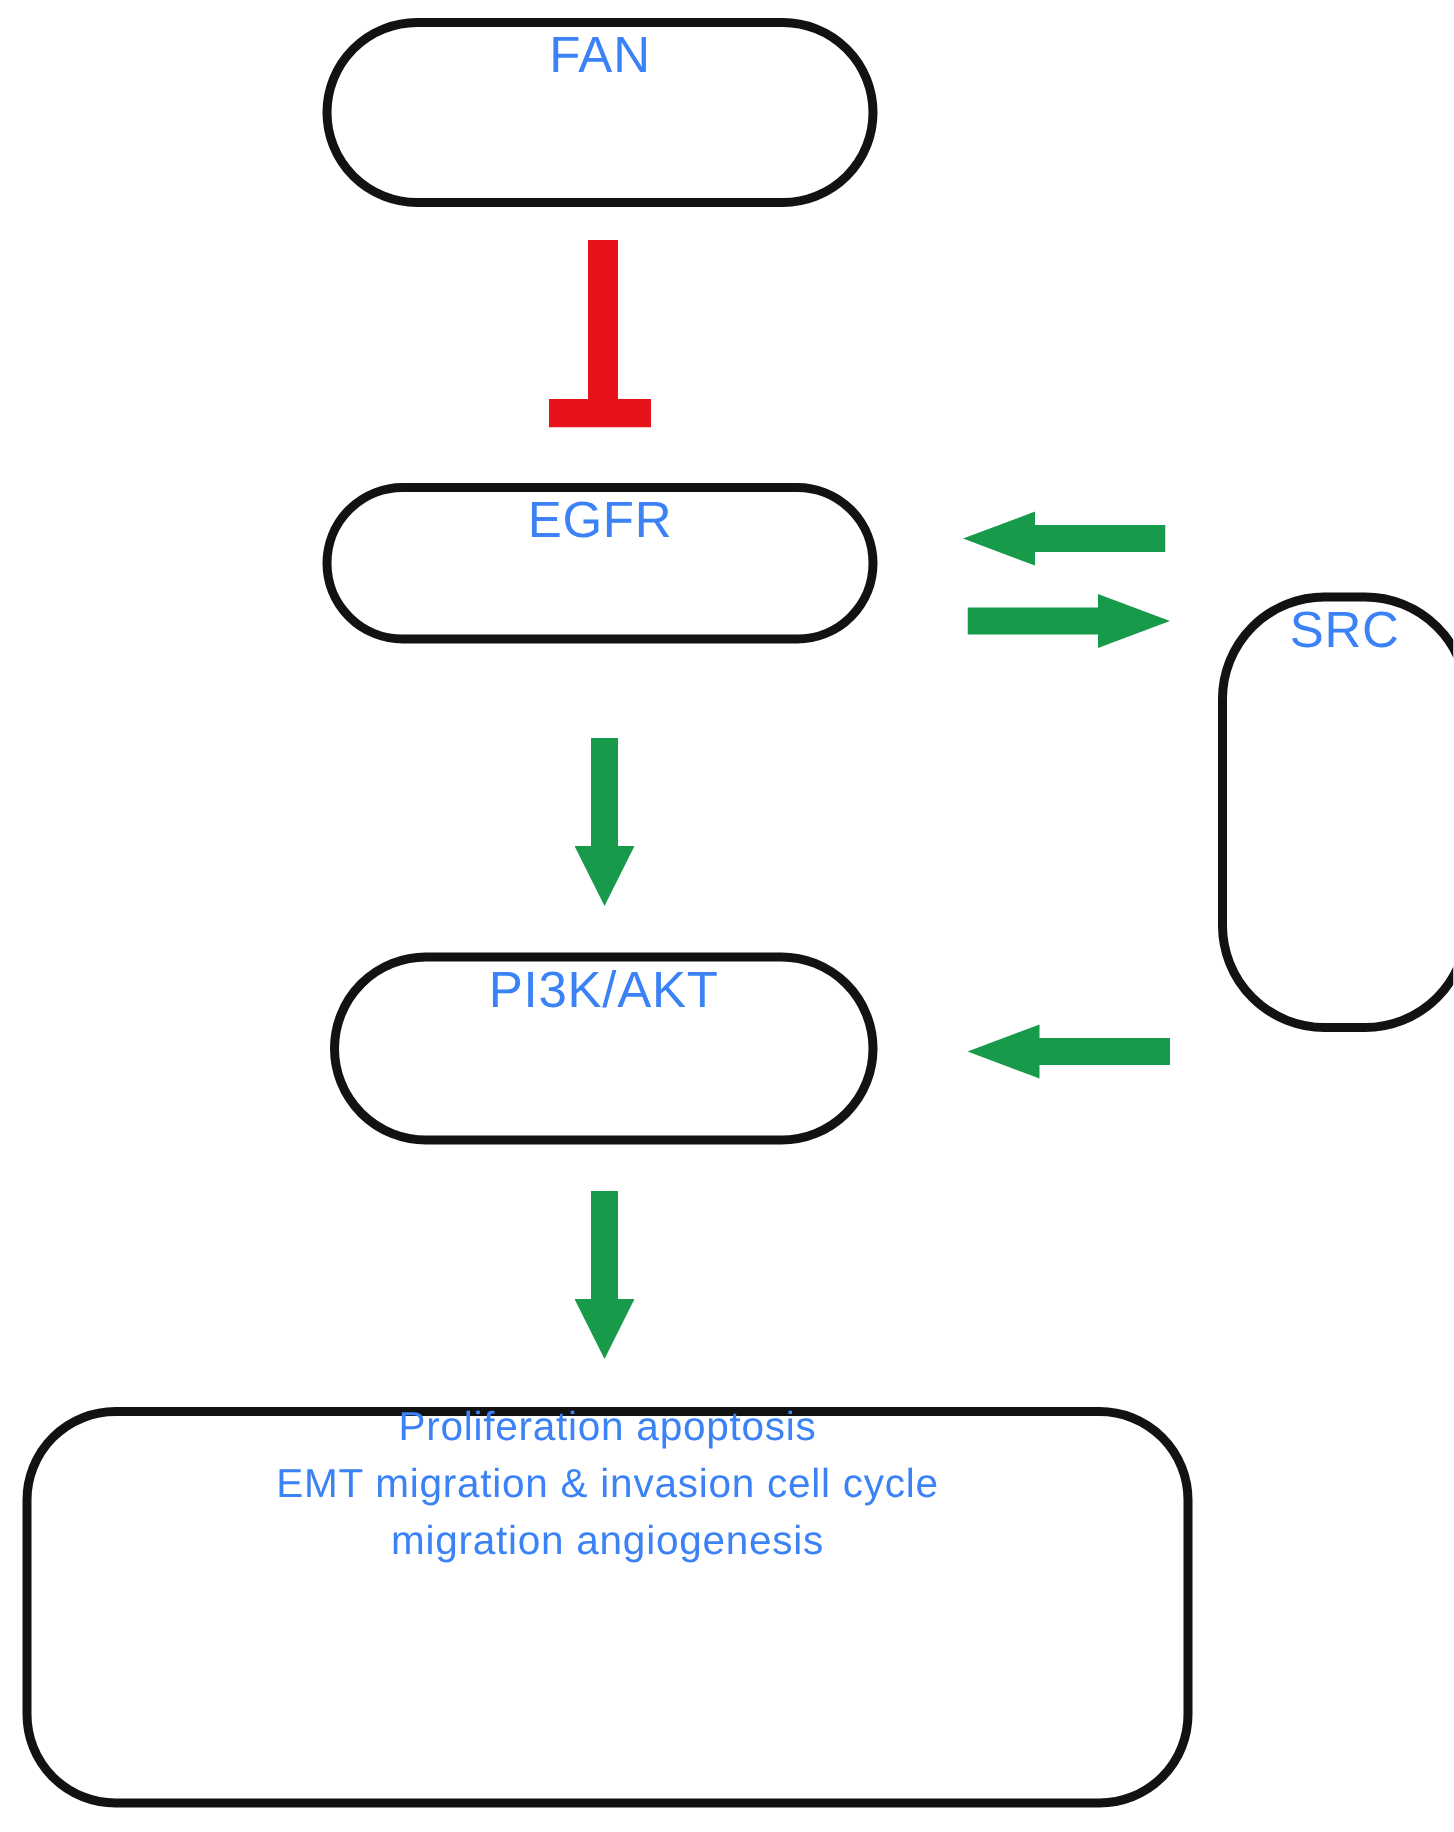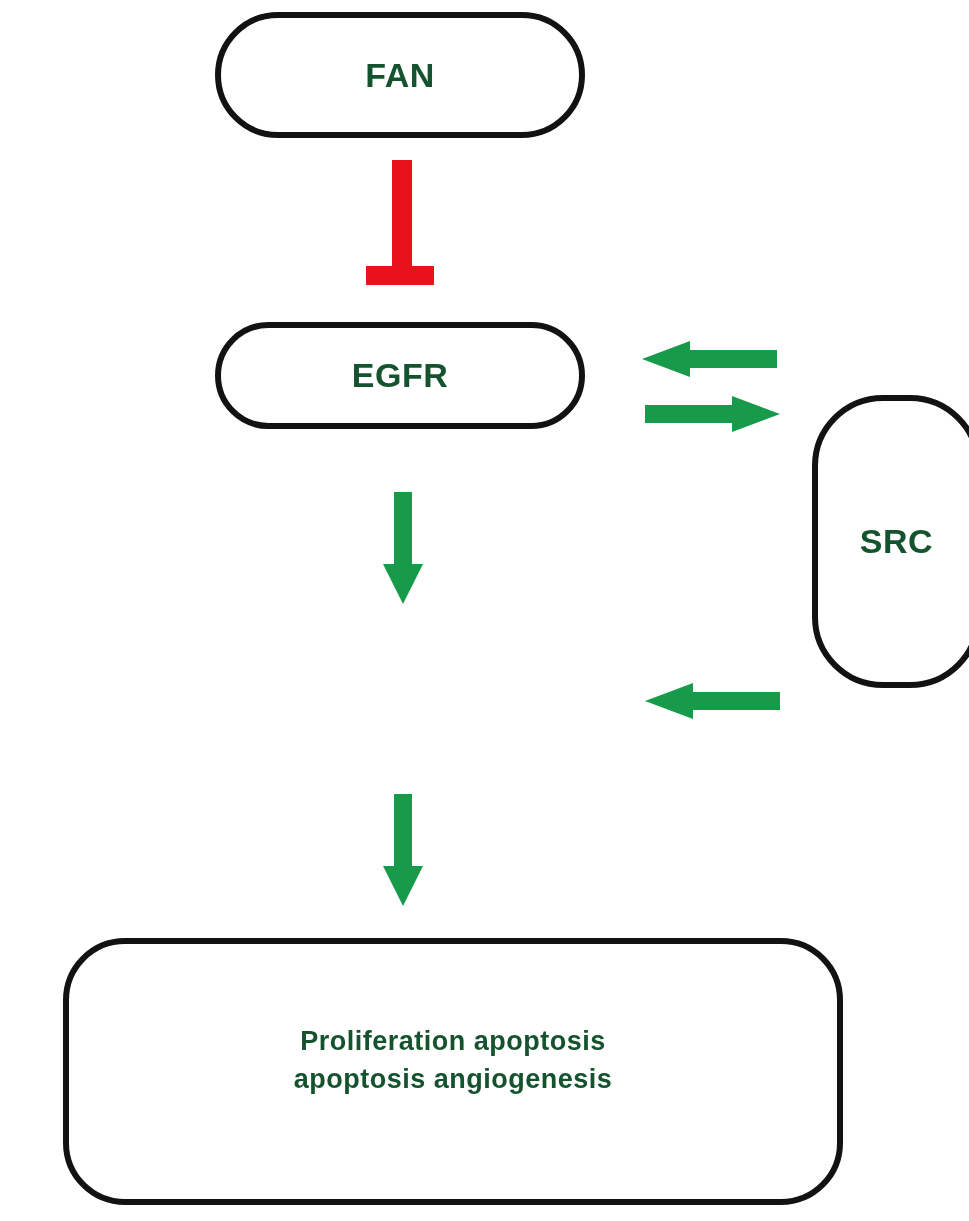--- a/index.html
+++ b/index.html
@@ -14,39 +14,36 @@
     background: #ffffff;
     font-family: "Liberation Sans", "DejaVu Sans", sans-serif;
     overflow: hidden;
   }
   .node {
     position: absolute;
     border: 6px solid #121212;
     border-radius: 63px;
     background: #ffffff;
     display: flex;
-    align-items: center;
     justify-content: center;
     box-sizing: border-box;
-    color: #14532d;
+    color: #3b82f6;
     font-size: 34px;
     letter-spacing: 0.5px;
-    font-weight: bold;
   }
   .node-fan   { left: 215px; top: 12px;  width: 370px; height: 126px; }
   .node-egfr  { left: 215px; top: 322px; width: 370px; height: 107px; }
   .node-src   { left: 812px; top: 395px; width: 169px; height: 293px; border-radius: 71px; }
   .node-pi3k  { left: 220px; top: 635px; width: 365px; height: 128px; border-radius: 64px; }
   .node-outcomes {
     left: 15px; top: 938px; width: 780px; height: 267px;
     border-radius: 62px;
     font-size: 27px;
     line-height: 38px;
     text-align: center;
-    margin-left: 48px;
   }
   .node-outcomes .outcome-lines { transform: translateY(-12px); }
   .arrow { position: absolute; display: block; }
   .arr-fan-egfr  { left: 365px; top: 160px; }
   .arr-src-egfr  { left: 642px; top: 340px; }
   .arr-egfr-src  { left: 645px; top: 395px; }
   .arr-egfr-pi3k { left: 383px; top: 492px; }
   .arr-src-pi3k  { left: 645px; top: 682px; }
   .arr-pi3k-out  { left: 383px; top: 794px; }
 </style>
@@ -77,29 +74,33 @@
   </svg>
 
   <div class="node node-src">
     <span>SRC</span>
   </div>
 
   <svg class="arrow arr-egfr-pi3k" width="40" height="112" viewBox="0 0 40 112">
     <polygon points="11,0 29,0 29,72 40,72 20,112 0,72 11,72" fill="#179a49"></polygon>
   </svg>
 
+  <div class="node node-pi3k">
+    <span>PI3K/AKT</span>
+  </div>
 
   <svg class="arrow arr-src-pi3k" width="135" height="38" viewBox="0 0 135 38">
     <polygon points="0,19 48,1 48,10 135,10 135,28 48,28 48,37" fill="#179a49"></polygon>
   </svg>
 
   <svg class="arrow arr-pi3k-out" width="40" height="112" viewBox="0 0 40 112">
     <polygon points="11,0 29,0 29,72 40,72 20,112 0,72 11,72" fill="#179a49"></polygon>
   </svg>
 
   <div class="node node-outcomes">
     <div class="outcome-lines">
       <div>Proliferation apoptosis</div>
-      <div>apoptosis angiogenesis</div>
+      <div>EMT migration &amp; invasion cell cycle</div>
+      <div>migration angiogenesis</div>
     </div>
   </div>
 
 </div>
 
 </body></html>

